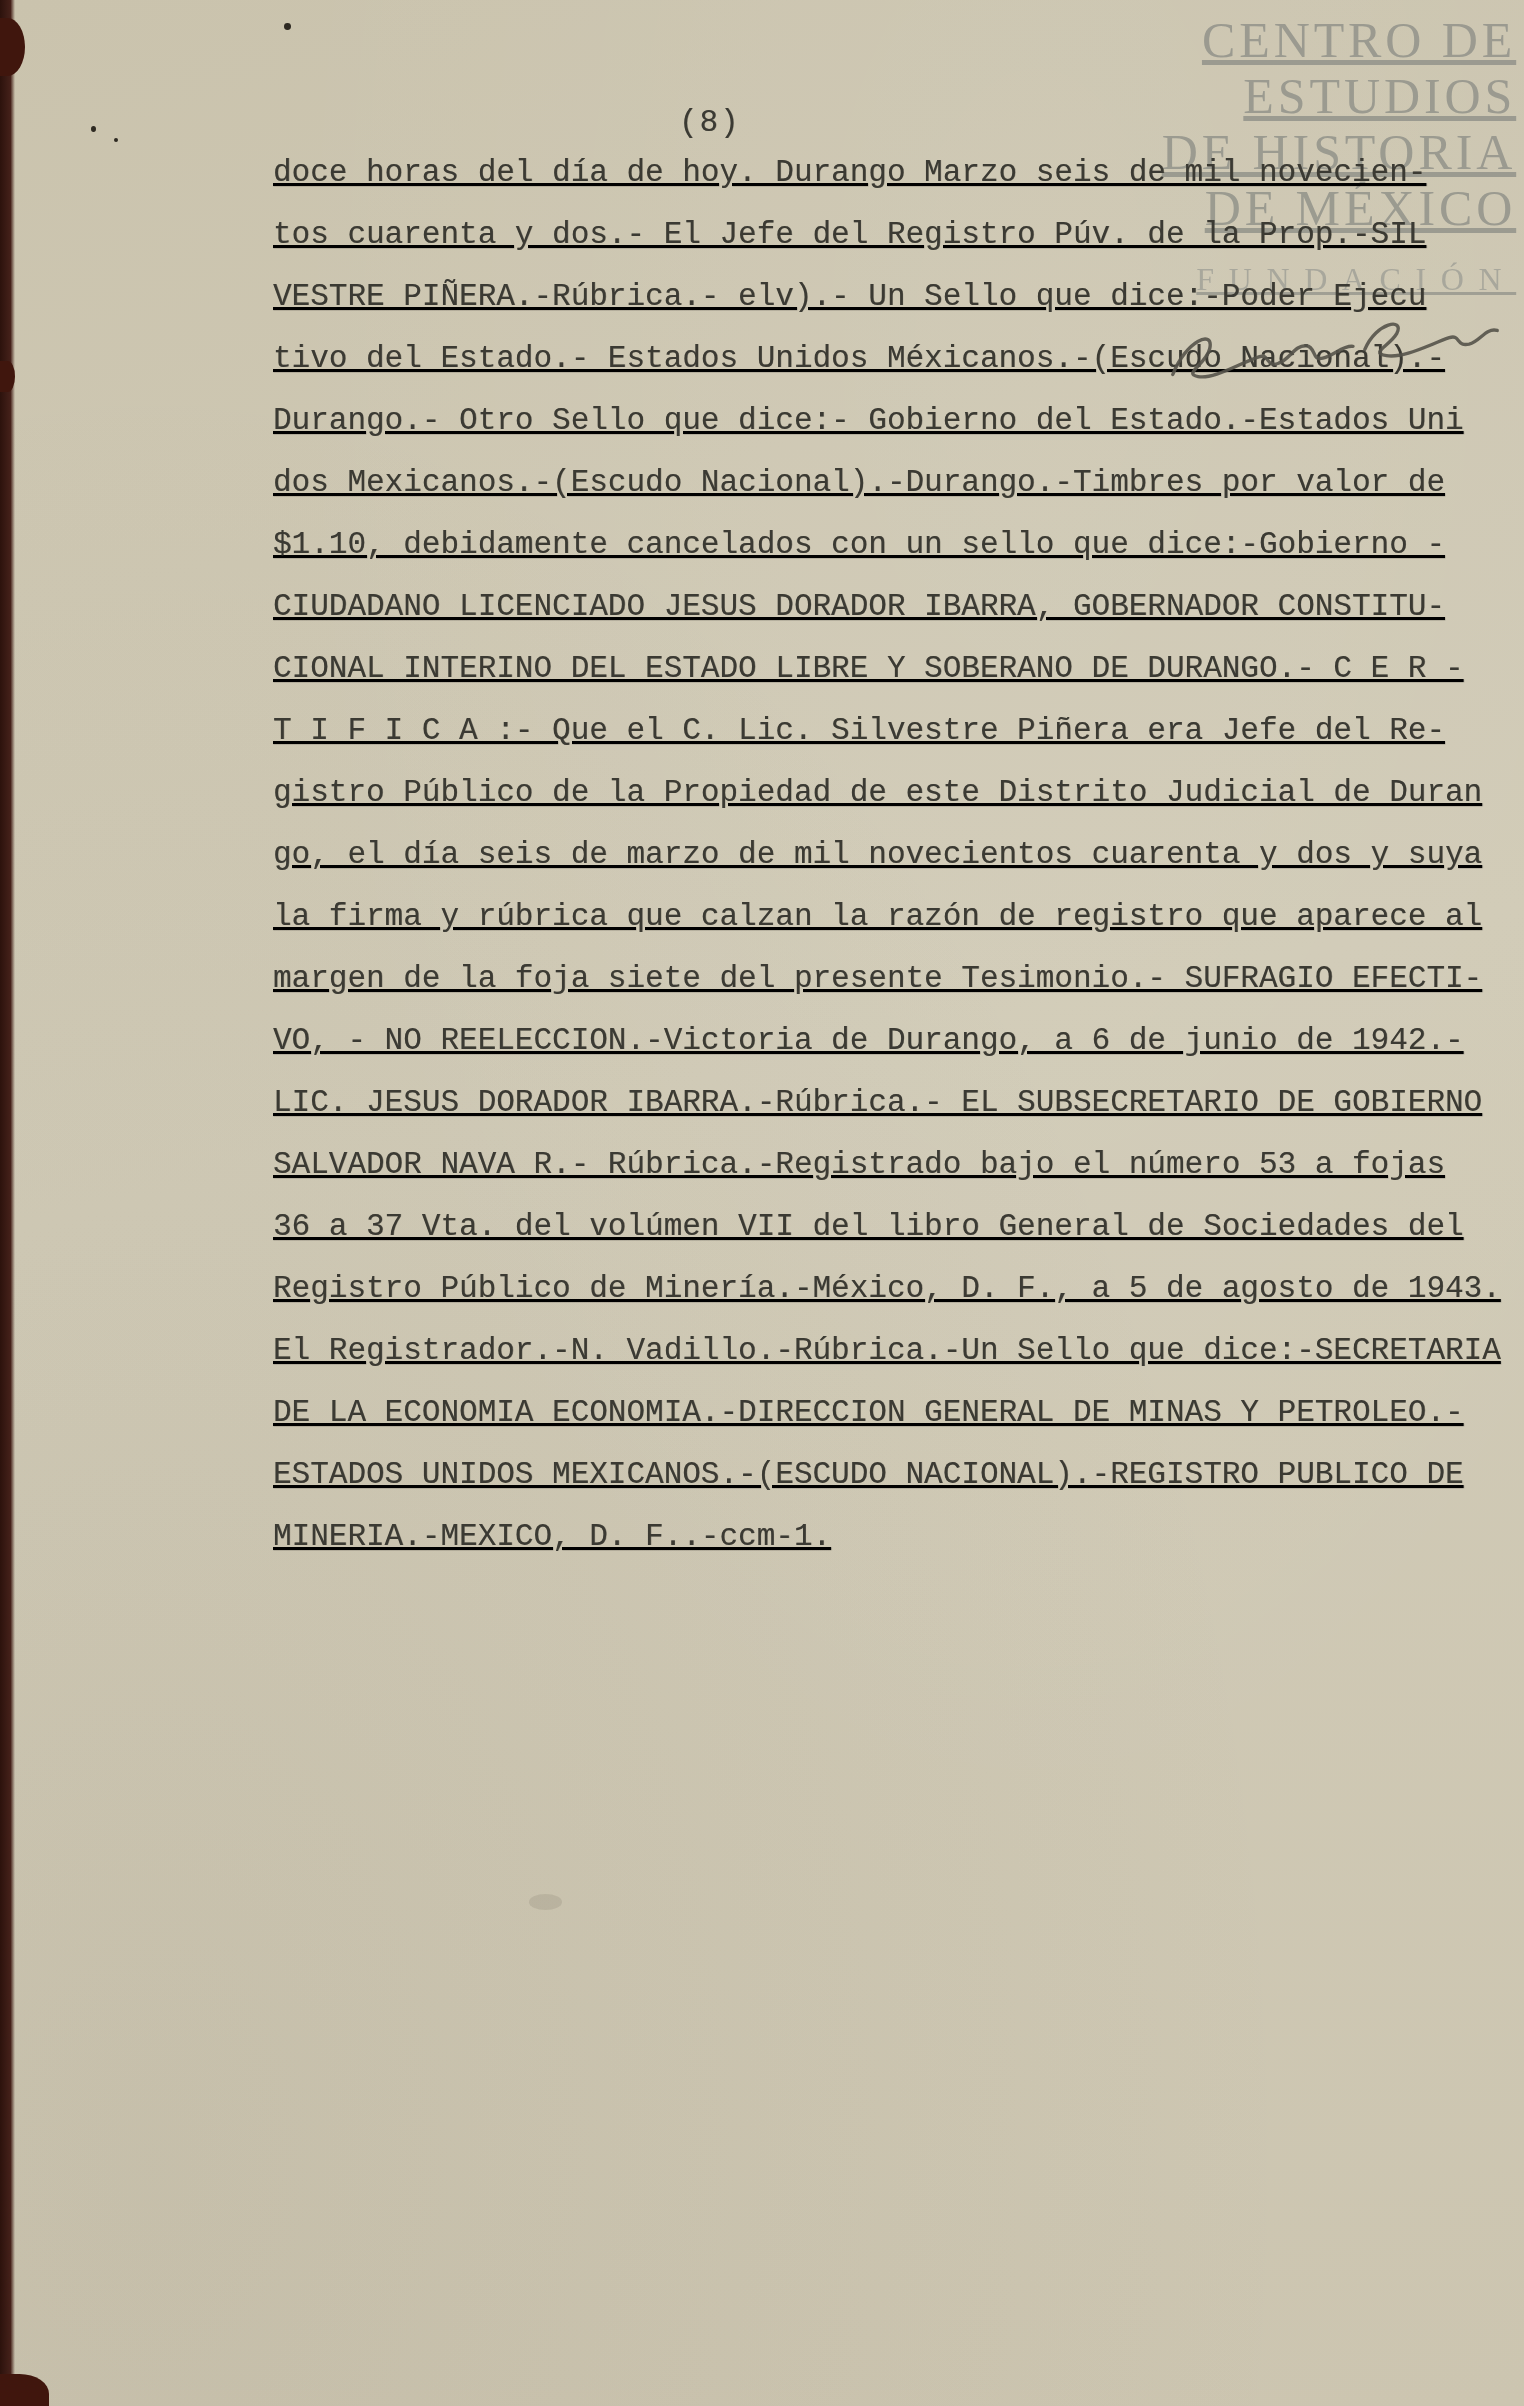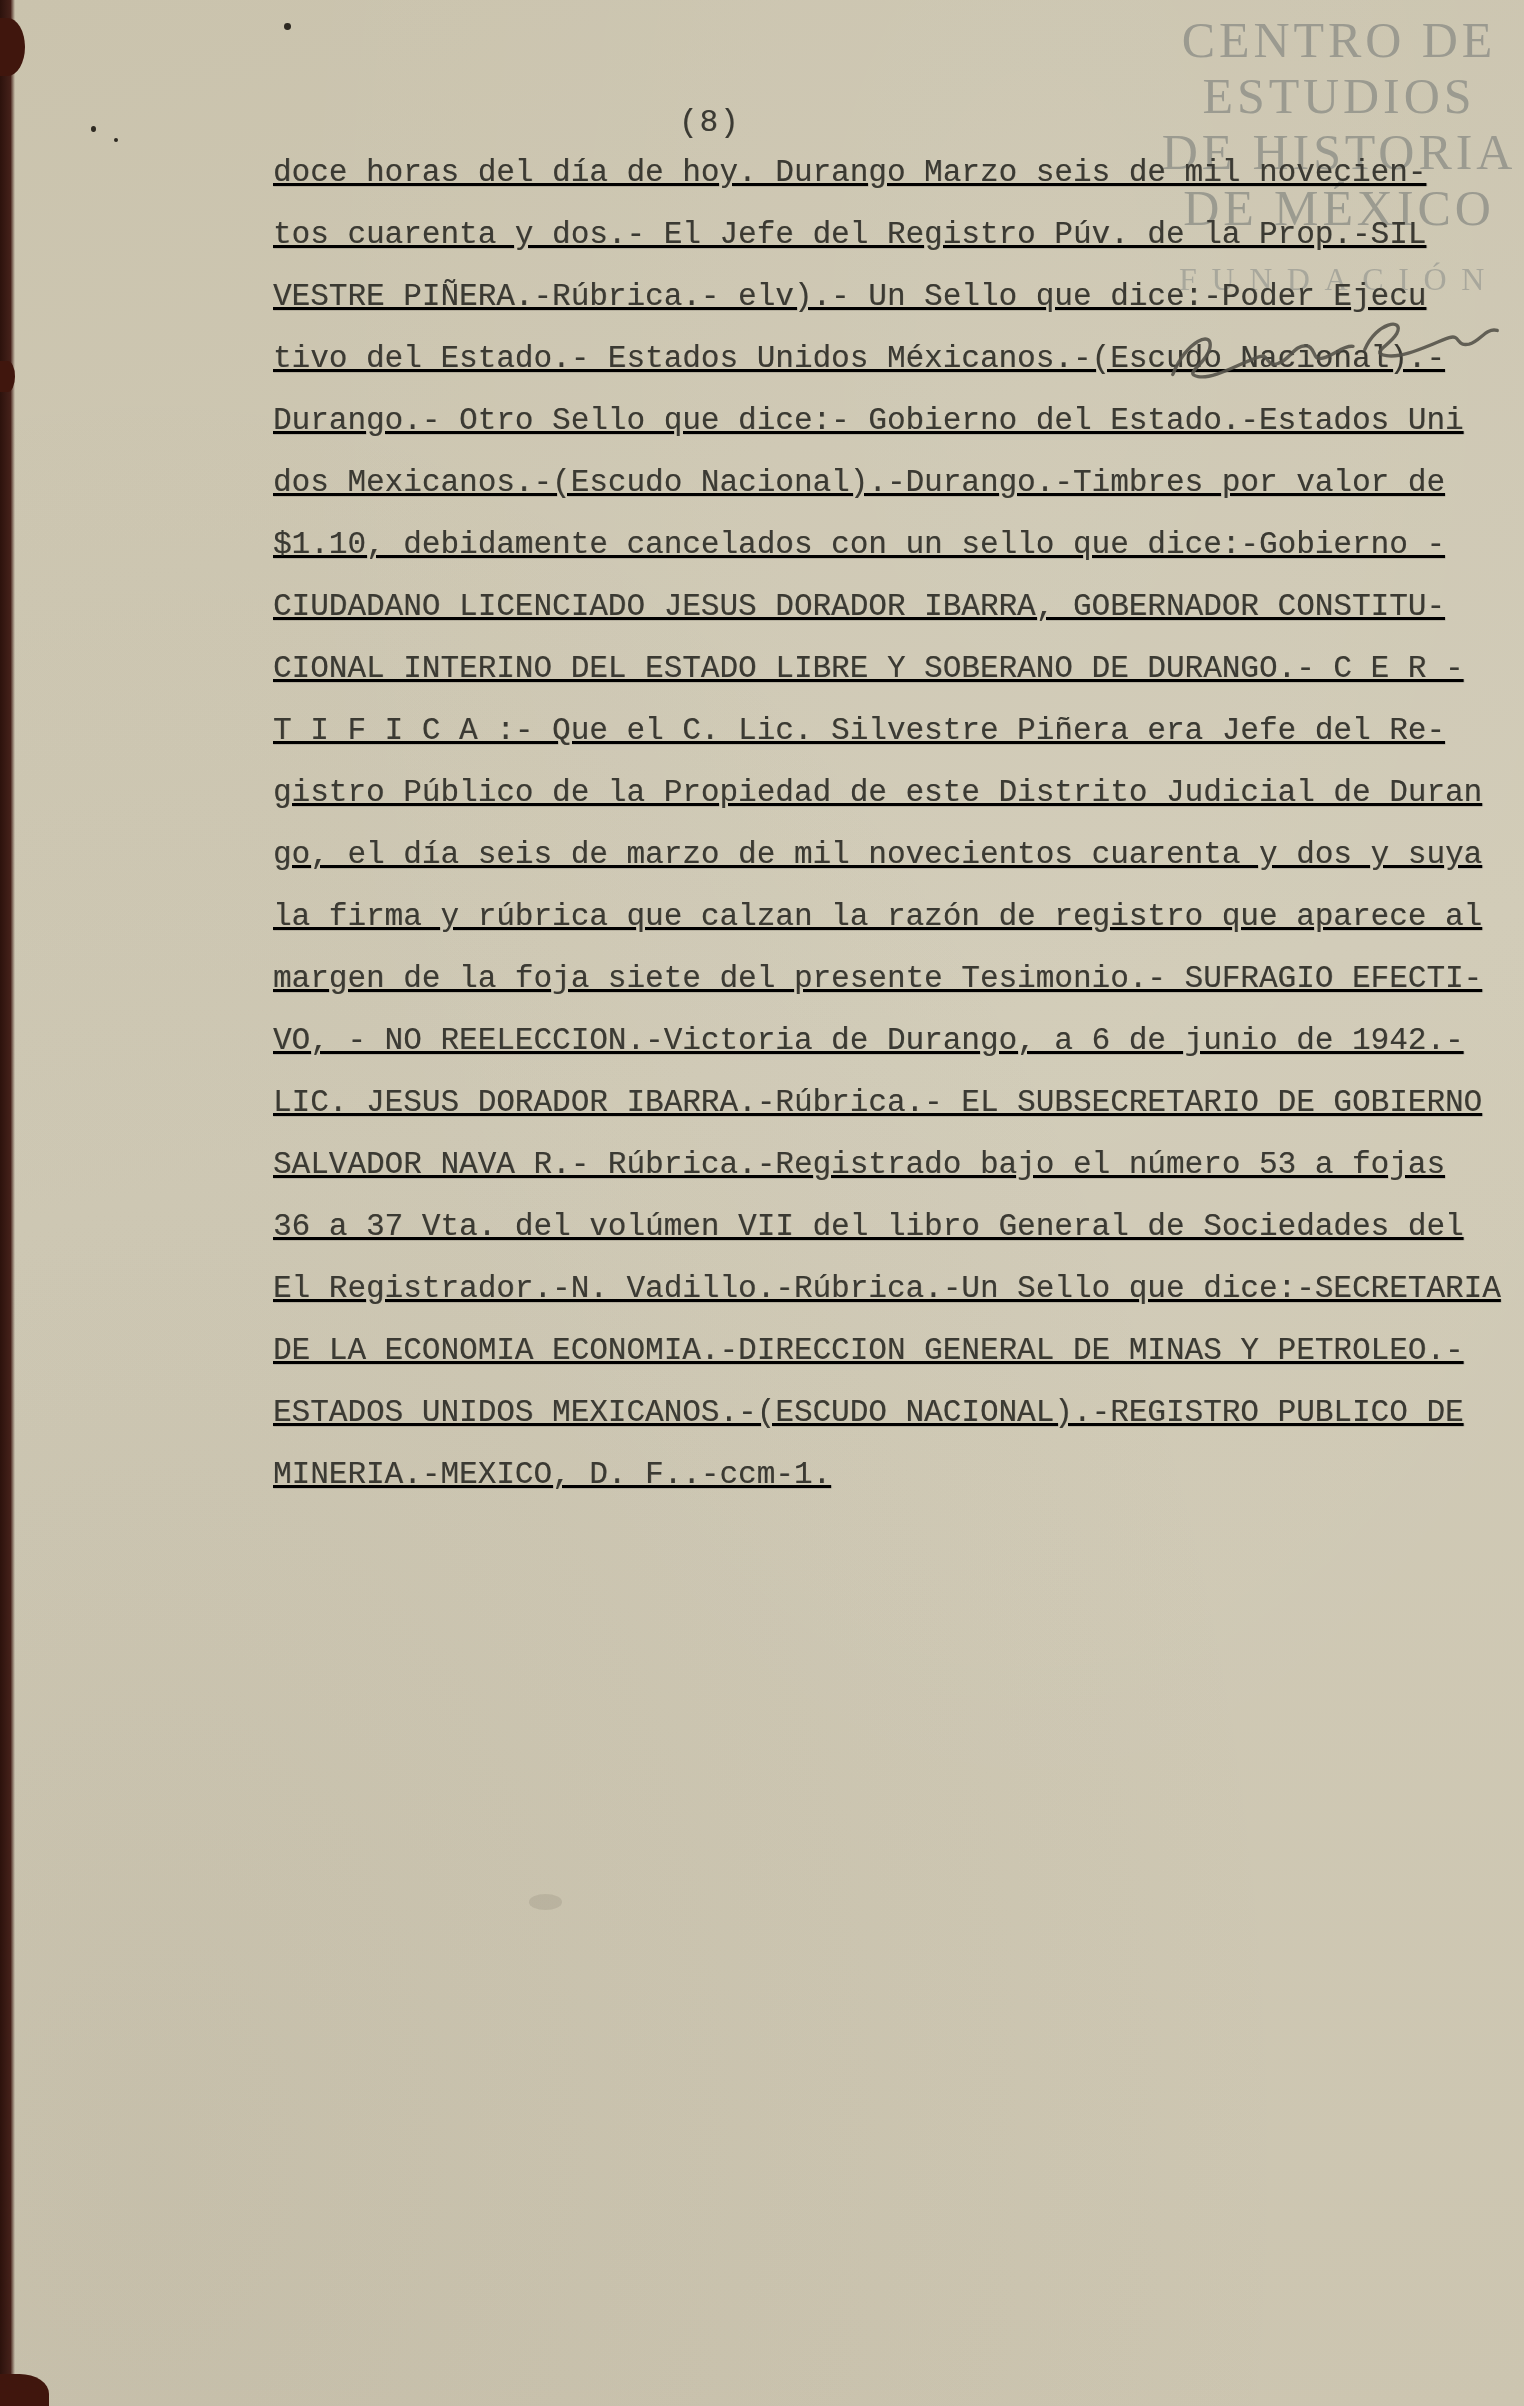--- a/index.html
+++ b/index.html
@@ -36,24 +36,25 @@
   .speck{position:absolute;border-radius:50%;background:#2e2a22;}
   .speck-1{left:284px;top:23px;width:6.8px;height:6.8px;}
   .speck-2{left:91px;top:126px;width:4.9px;height:5.8px;}
   .speck-3{left:114px;top:138px;width:3.9px;height:3.9px;}
   .smudge{position:absolute;left:529px;top:1894px;width:33px;height:15.5px;
           border-radius:50%;background:rgba(90,85,70,0.14);}
 
   
   .watermark{
     position:absolute;top:11.6px;right:7.8px;z-index:1;
-    text-align:center;
+    text-align:right;
     color:var(--color-watermark);
     font-family:"Liberation Serif","DejaVu Serif",serif;
     pointer-events:none;
+    text-decoration:underline;
   }
   .wm-line{font-size:50px;line-height:56px;letter-spacing:3.9px;opacity:0.8;font-weight:400;}
   .wm-fund{font-size:32px;line-height:49px;letter-spacing:14.6px;opacity:0.72;margin-top:19px;color:#9a9b93;}
 
   .signature{
     position:absolute;top:303px;right:1.9px;z-index:3;
     transform:rotate(-4deg);
   }
 
   
@@ -118,20 +119,21 @@
       <p class="doc-line">CIONAL INTERINO DEL ESTADO LIBRE Y SOBERANO DE DURANGO.- C E R -</p>
       <p class="doc-line">T I F I C A :- Que el C. Lic. Silvestre Piñera era Jefe del Re-</p>
       <p class="doc-line">gistro Público de la Propiedad de este Distrito Judicial de Duran</p>
       <p class="doc-line">go, el día seis de marzo de mil novecientos cuarenta y dos y suya</p>
       <p class="doc-line">la firma y rúbrica que calzan la razón de registro que aparece al</p>
       <p class="doc-line">margen de la foja siete del presente Tesimonio.- SUFRAGIO EFECTI-</p>
       <p class="doc-line">VO, - NO REELECCION.-Victoria de Durango, a 6 de junio de 1942.-</p>
       <p class="doc-line">LIC. JESUS DORADOR IBARRA.-Rúbrica.- EL SUBSECRETARIO DE GOBIERNO</p>
       <p class="doc-line">SALVADOR NAVA R.- Rúbrica.-Registrado bajo el número 53 a fojas</p>
       <p class="doc-line">36 a 37 Vta. del volúmen VII del libro General de Sociedades del</p>
+      <p class="doc-line">Registro Público de Minería.-México, D. F., a 5 de agosto de 1943.</p>
       <p class="doc-line">El Registrador.-N. Vadillo.-Rúbrica.-Un Sello que dice:-SECRETARIA</p>
       <p class="doc-line">DE LA ECONOMIA ECONOMIA.-DIRECCION GENERAL DE MINAS Y PETROLEO.-</p>
       <p class="doc-line">ESTADOS UNIDOS MEXICANOS.-(ESCUDO NACIONAL).-REGISTRO PUBLICO DE</p>
       <p class="doc-line">MINERIA.-MEXICO, D. F..-ccm-1.</p>
     </div>
 
 </div>
 
 
 </body></html>

